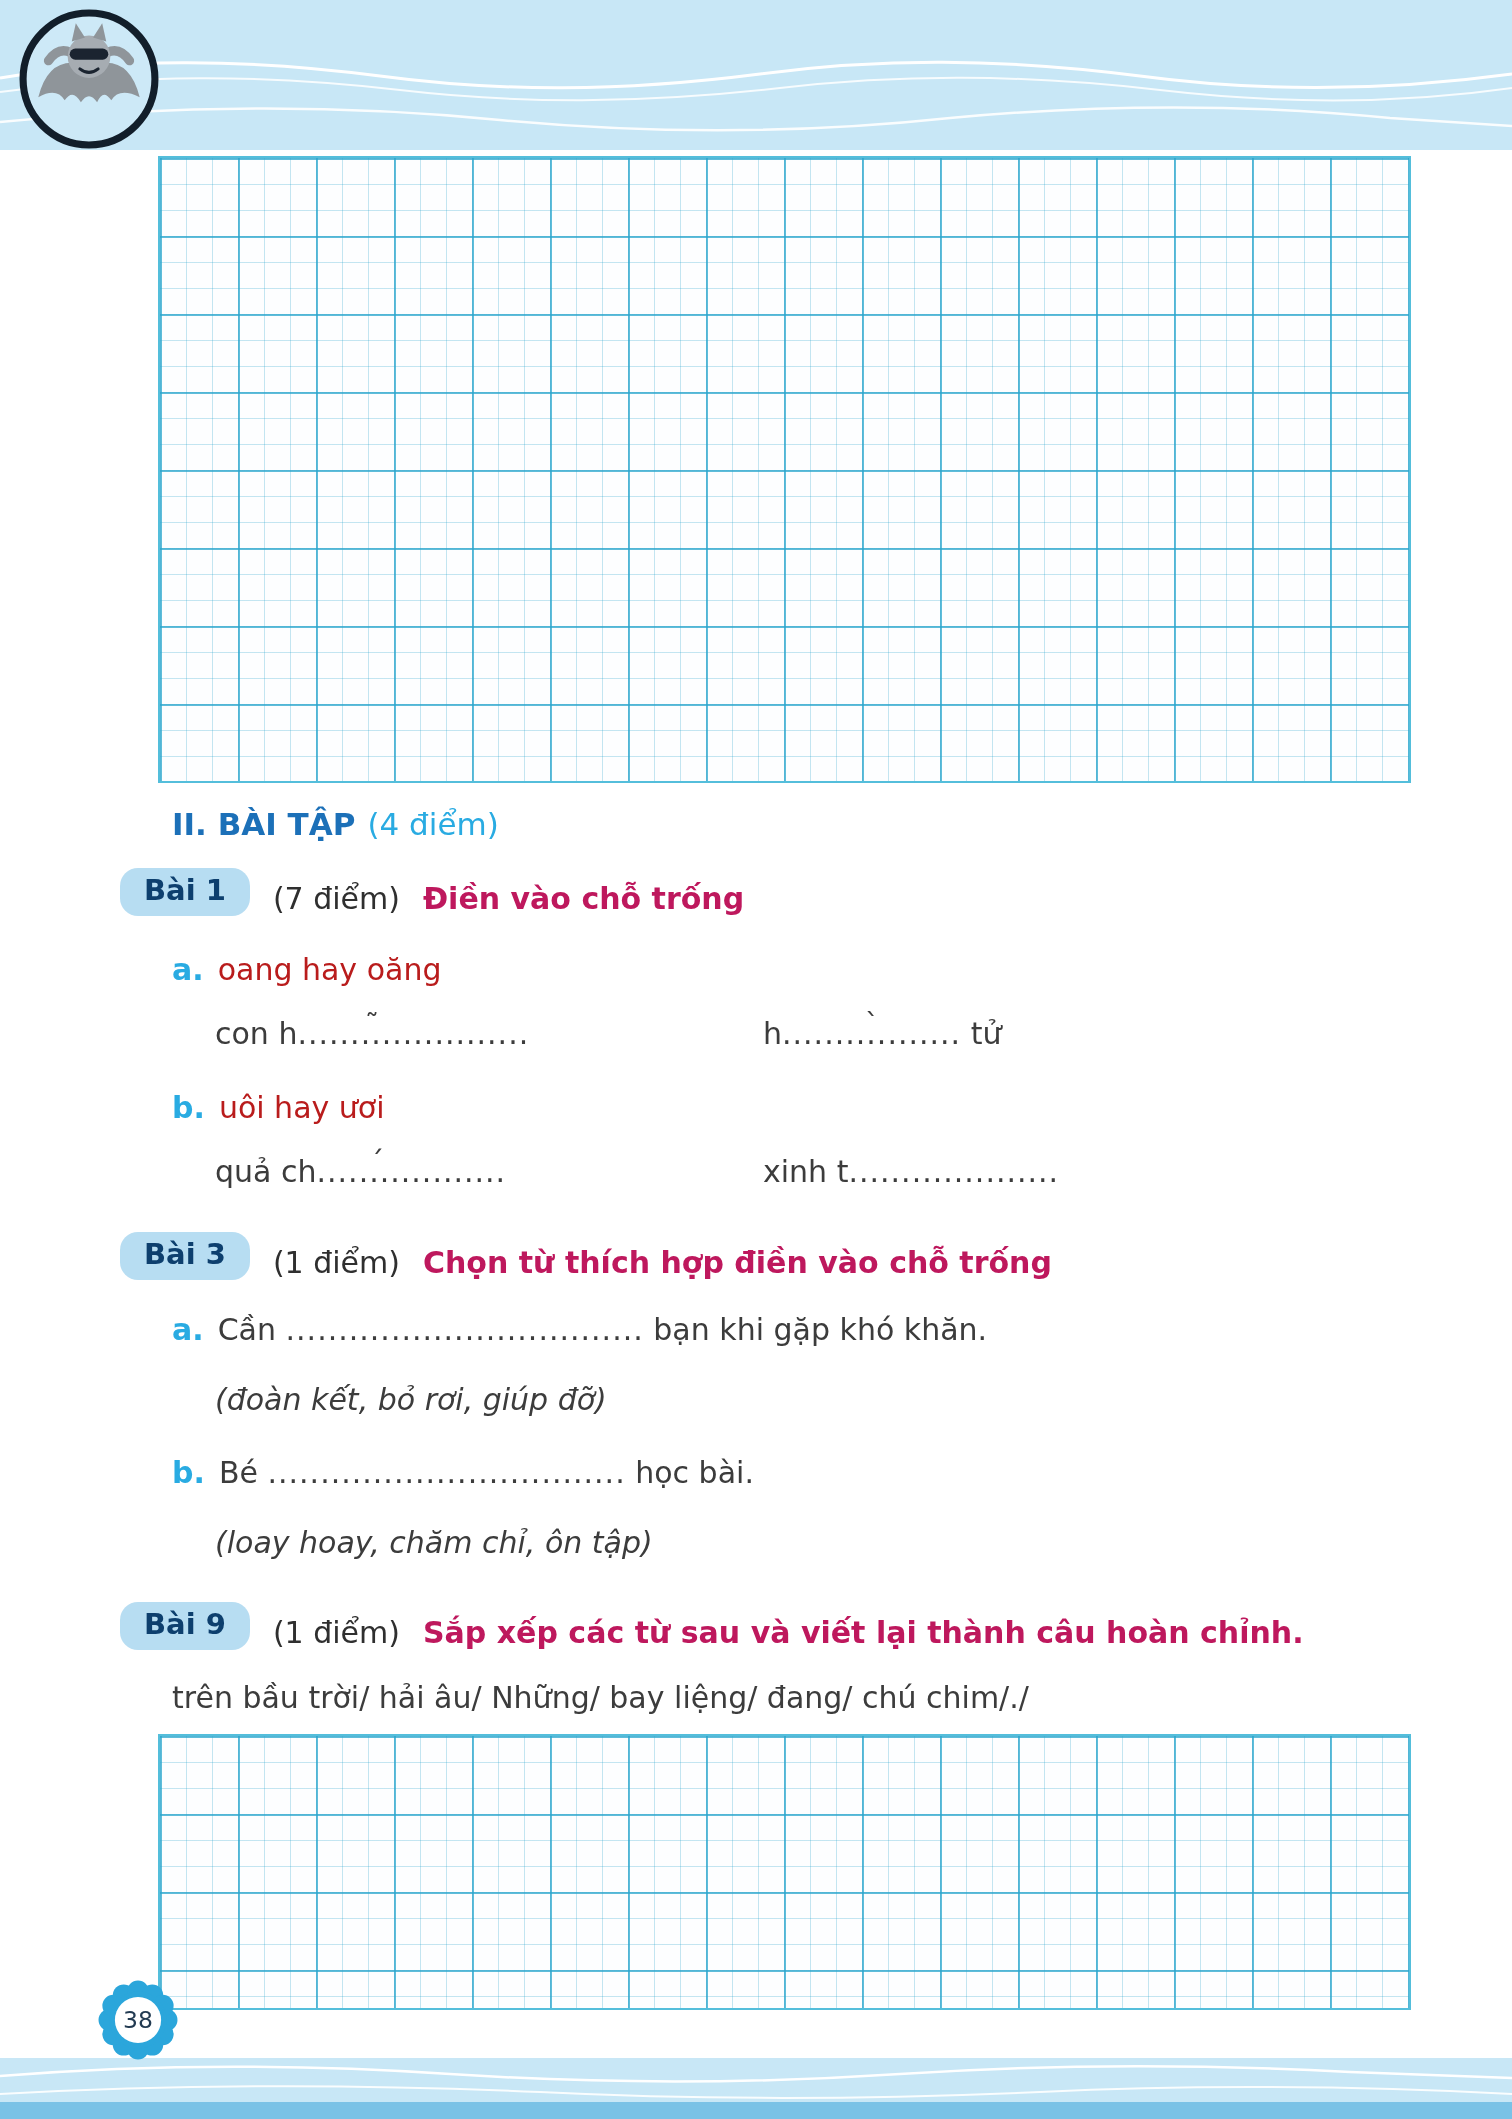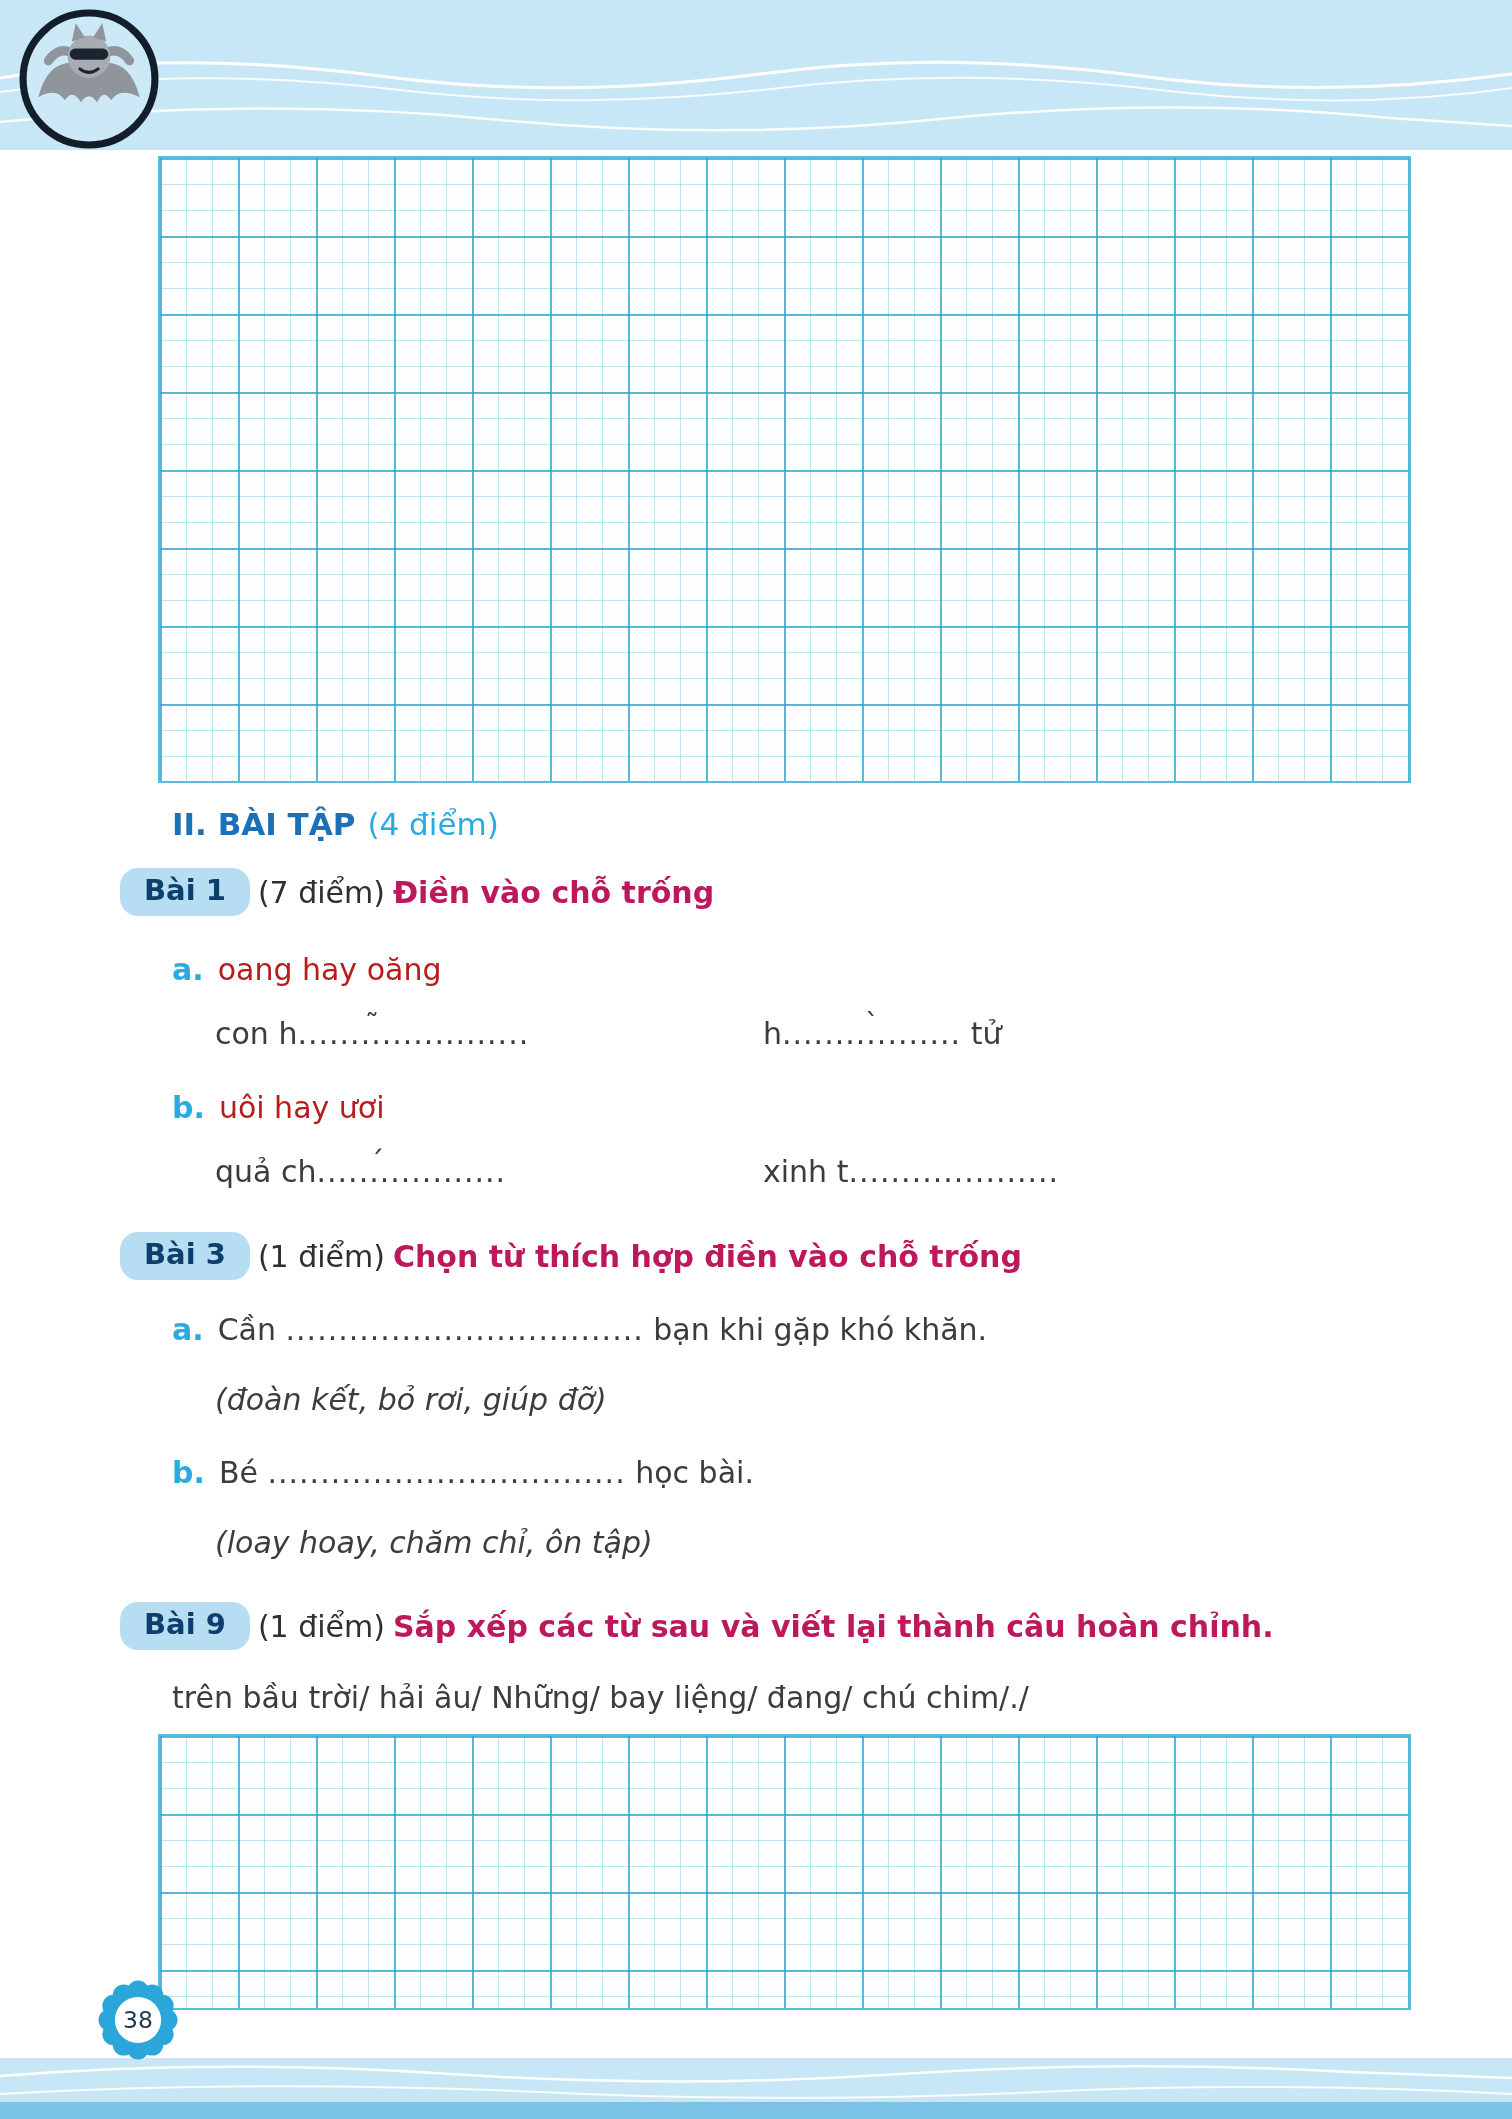--- a/index.html
+++ b/index.html
@@ -31,21 +31,21 @@
   }
   .grid1 { left:158px; top:156px; width:1253px; height:627px; }
   .grid2 { left:158px; top:1734px; width:1253px; height:276px; }
 
   
   .section-head { position:absolute; left:137px; top:806px; font-size:31px; display:flex; gap:12px; align-items:baseline; }
   .sec-title { color:#1c70b8; font-weight:700;margin-left:35px; }
   .sec-points { color:#29abe2; font-weight:400;text-align:center; }
 
   
-  .ex-head { position:absolute; left:120px; display:flex; align-items:center; gap:8px; font-size:30px; }
+  .ex-head { position:absolute; left:120px; display:flex; align-items:flex-end; gap:23px; font-size:30px; }
   .badge { background:#b7ddf2; color:#0d3f6e; font-weight:700; font-size:29px; padding:5px 24px 9px 24px; border-radius:18px; white-space:pre; }
   .pts { color:#2f2f2f; white-space:pre; }
   .ex-title { color:#be185d; font-weight:700; white-space:pre; }
 
   
   .sub-head { position:absolute; display:flex; gap:14px; font-size:30px; align-items:baseline; }
   .lbl { color:#29abe2; font-weight:700; white-space:pre; }
   .sub-title { color:#b91c1c; font-weight:400; white-space:pre; }
 
   

